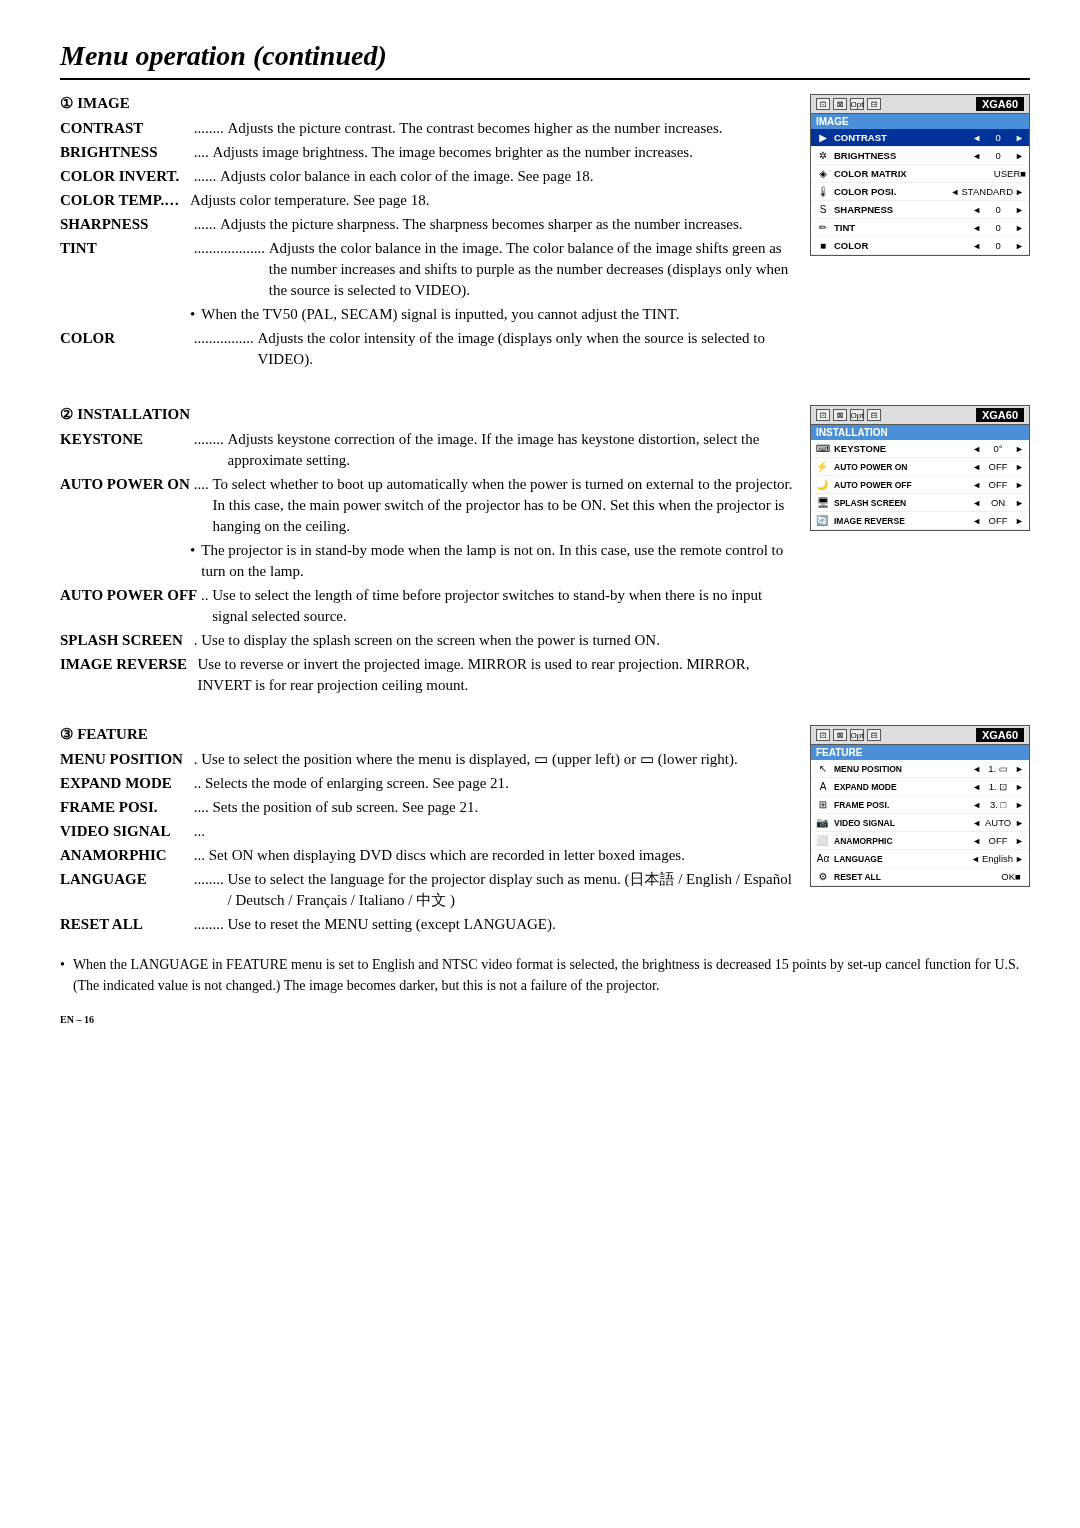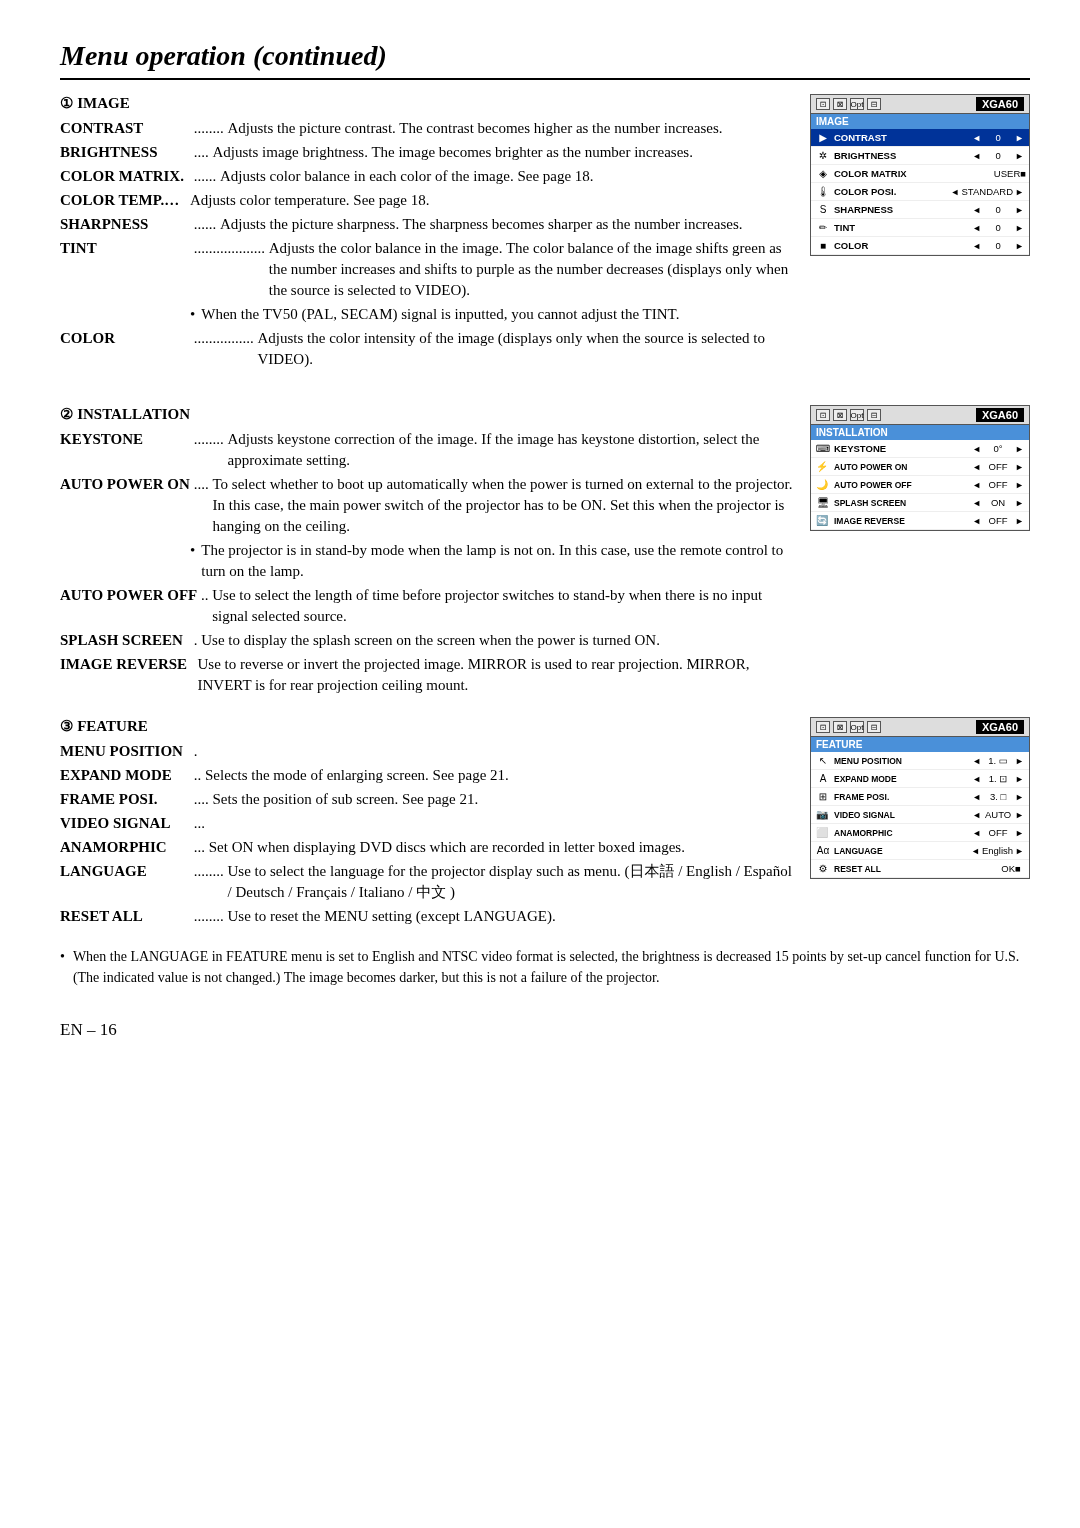--- a/index.html
+++ b/index.html
@@ -133,23 +133,23 @@
     .osd-row-arrow {
       font-size: 9px;
       padding: 0 2px;
     }
     .osd-row-value {
       font-size: 9.5px;
       min-width: 30px;
       text-align: center;
     }
     .page-footer {
-      margin-top: 32px;
-      font-size: 17px;
-      font-weight: normal;
+      margin-top: 18px;
+      font-size: 10px;
+      font-weight: bold;
     }
     .footnote {
       display: flex;
       margin-top: 16px;
       line-height: 1.5;
       font-size: 14px;
     }
     .footnote-bullet {
       margin-right: 8px;
     }
@@ -171,21 +171,21 @@
       <span class="entry-desc">Adjusts the picture contrast. The contrast becomes higher as the number increases.</span>
     </div>
 
     <div class="entry">
       <span class="entry-key">BRIGHTNESS</span>
       <span class="entry-dots"> .... </span>
       <span class="entry-desc">Adjusts image brightness. The image becomes brighter as the number increases.</span>
     </div>
 
     <div class="entry">
-      <span class="entry-key">COLOR MATRIX.</span>
+      <span class="entry-key">COLOR INVERT.</span>
       <span class="entry-dots"> ...... </span>
       <span class="entry-desc">Adjusts color balance in each color of the image. See page 18.</span>
     </div>
 
     <div class="entry">
       <span class="entry-key">COLOR TEMP.…</span>
       <span class="entry-desc">Adjusts color temperature. See page 18.</span>
     </div>
 
     <div class="entry">
@@ -356,29 +356,30 @@
         <span class="osd-row-icon">🔄</span>
         <span class="osd-row-label" style="font-size:8.5px;">IMAGE REVERSE</span>
         <span class="osd-row-arrow">◄</span>
         <span class="osd-row-value">OFF</span>
         <span class="osd-row-arrow">►</span>
       </div>
     </div>
   </div>
 </div>
 
-<div class="section" style="margin-top:18px;">
+<div class="section" style="margin-top:26px;">
   <div class="section-text">
     <div class="section-header">
       <span>③ </span><span>FEATURE</span>
     </div>
 
     <div class="entry">
       <span class="entry-key">MENU POSITION</span>
       <span class="entry-dots"> . </span>
+      <span class="entry-desc">Use to select the position where the menu is displayed, ▭ (upper left) or ▭ (lower right).</span>
     </div>
     <div class="entry">
       <span class="entry-key">EXPAND MODE</span>
       <span class="entry-dots"> .. </span>
       <span class="entry-desc">Selects the mode of enlarging screen. See page 21.</span>
     </div>
     <div class="entry">
       <span class="entry-key">FRAME POSI.</span>
       <span class="entry-dots"> .... </span>
       <span class="entry-desc">Sets the position of sub screen. See page 21.</span>

